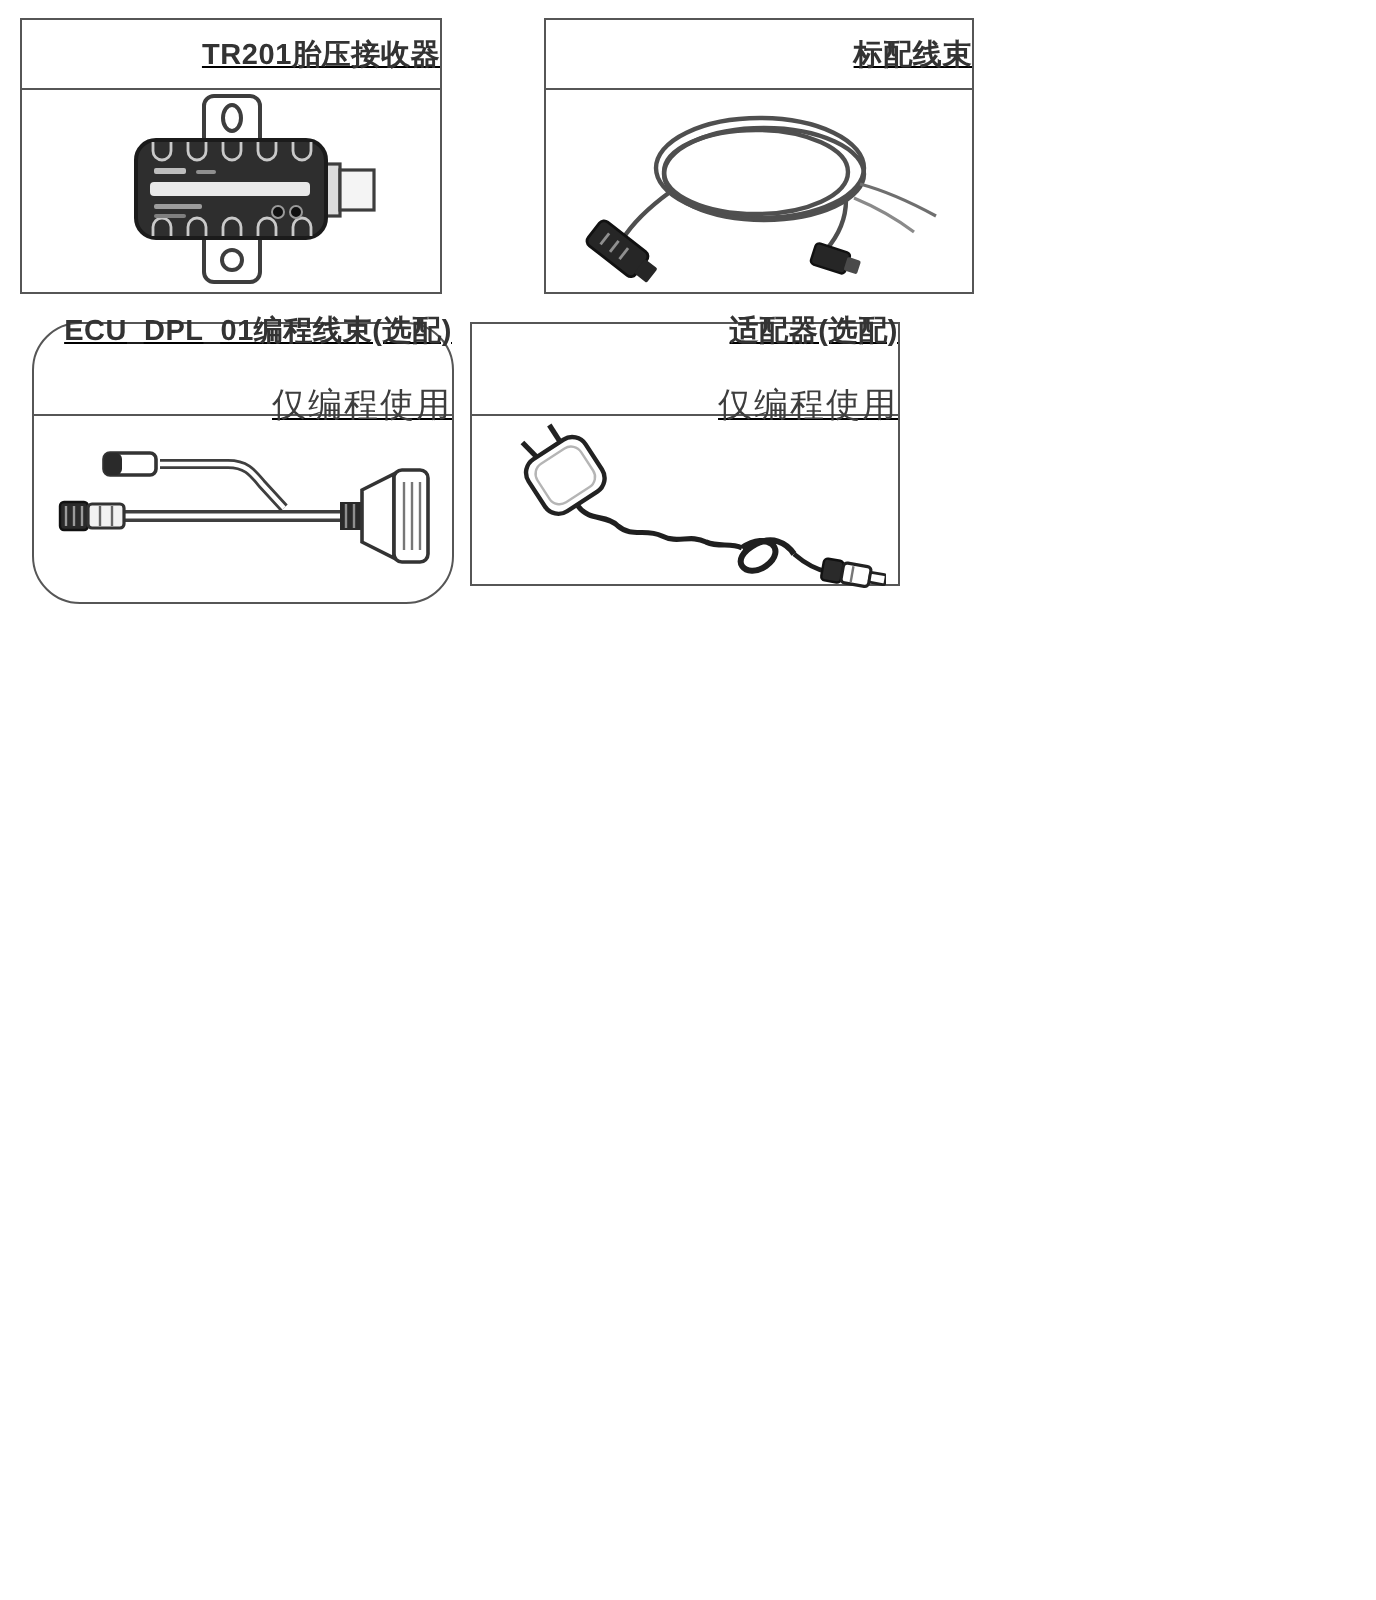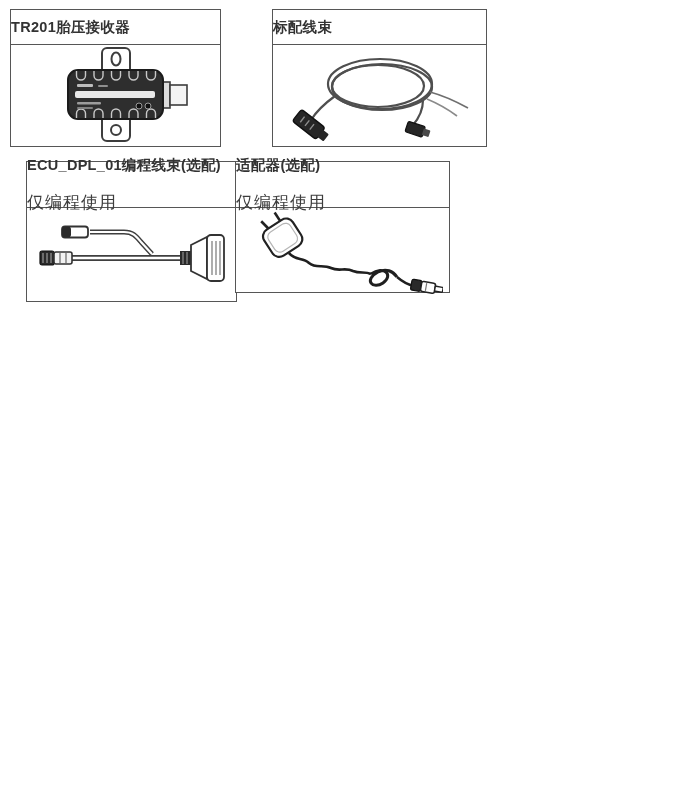--- a/index.html
+++ b/index.html
@@ -14,22 +14,23 @@
   }
   .card {
     position: absolute;
     border: 1.5px solid #565656;
     background: #ffffff;
   }
   .card-header {
     border-bottom: 1.5px solid #565656;
     display: flex;
     flex-direction: column;
-    align-items: flex-start;
+    align-items: flex-end;
     justify-content: center;
+    text-decoration: underline;
   }
   .r1 .card-header { height: 35px; }
   .r2 .card-header { height: 46px; }
   .card-title {
     font-size: 14.5px;
     font-weight: bold;
     color: #333333;
     letter-spacing: 0.3px;
     white-space: nowrap;
   }
@@ -143,21 +144,21 @@
         </g>
         <g transform="rotate(18 136 84)">
           <rect x="126" y="78" width="18" height="11" rx="2" fill="#262626" stroke="#111111" stroke-width="1.2"></rect>
           <rect x="143" y="80" width="7" height="7" rx="1" fill="#4a4a4a"></rect>
         </g>
       </svg>
     </div>
   </div>
 
 
-  <div class="card r2" style="left:26px; top:161px; width:211px; height:141px;">
+  <div class="card r2" style="left:16px; top:161px; width:211px; height:141px;border-radius:24px;">
     <div class="card-header">
       <div class="card-title">ECU_DPL_01编程线束(选配)</div>
       <div class="card-subtitle">仅编程使用</div>
     </div>
     <div class="card-body">
       <svg width="200" height="89" viewBox="0 0 200 89">
 
         <g>
           <path d="M58 23 L 92 23 C 101 23 104 27 109 33 L 120 45" stroke="#3f3f3f" stroke-width="5" fill="none" stroke-linejoin="round"></path>
           <path d="M58 23 L 92 23 C 101 23 104 27 109 33 L 120 45" stroke="#ffffff" stroke-width="2.2" fill="none" stroke-linejoin="round"></path>

